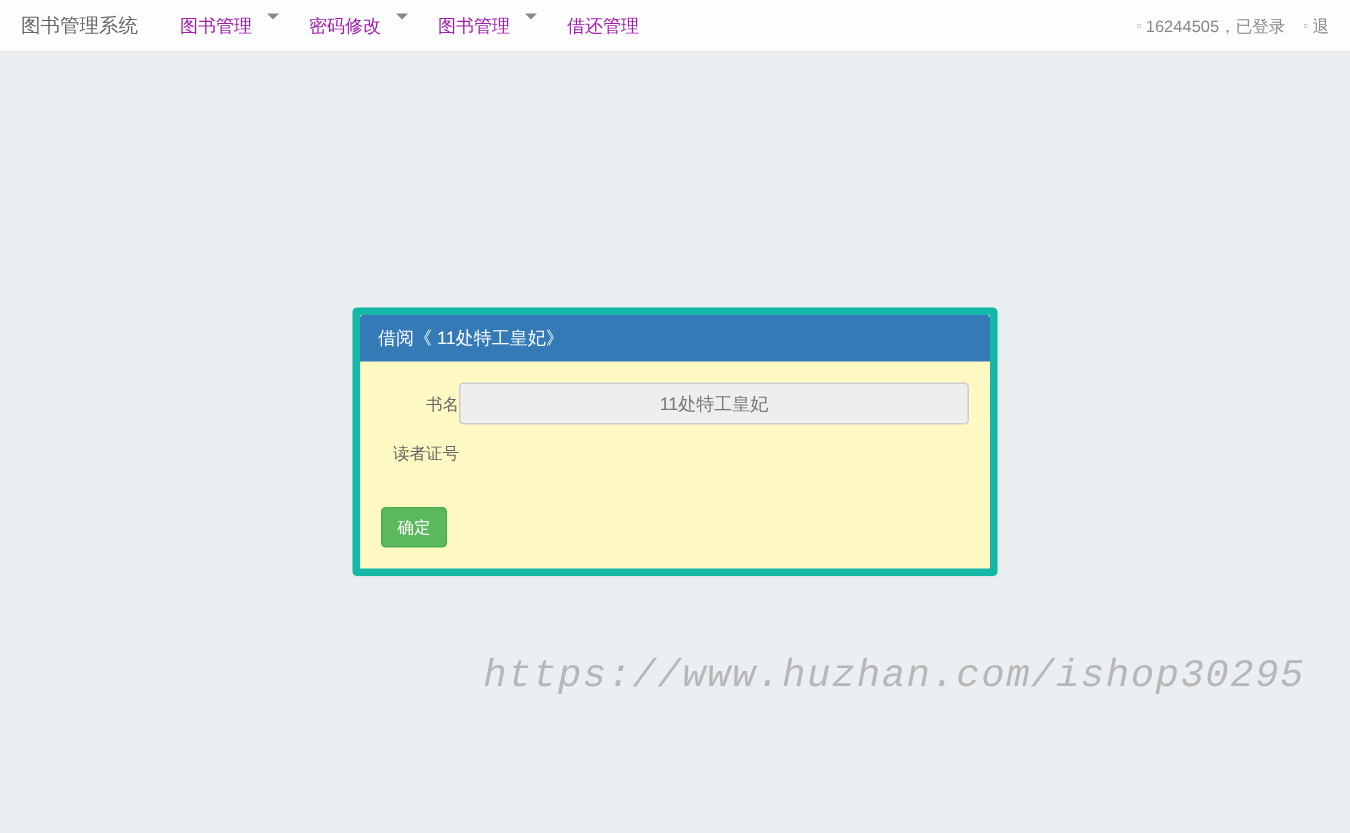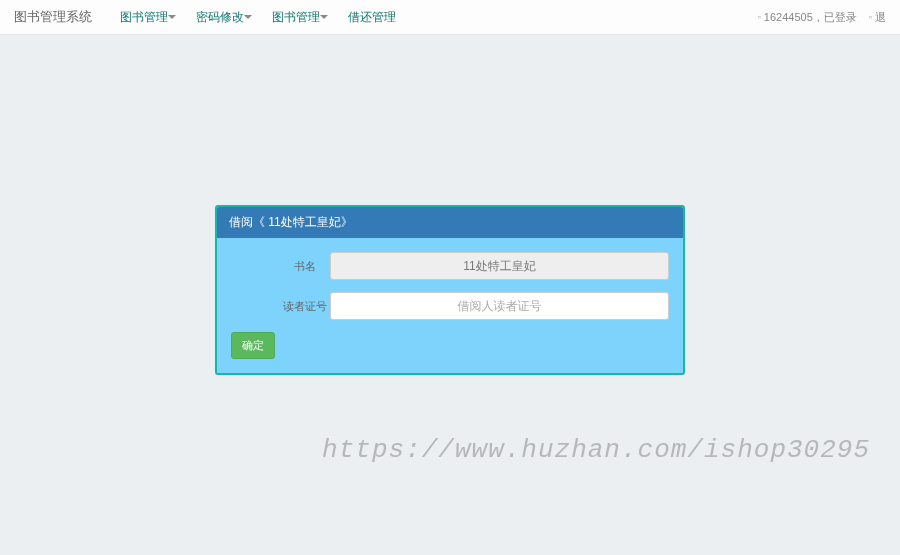--- a/index.html
+++ b/index.html
@@ -24,48 +24,47 @@
       color: #777;
     }
     .brand {
       color: #666;
       font-size: 13px;
       margin-right: 28px;
       text-decoration: none;
     }
     .nav-links { display: flex; gap: 20px; align-items: center; }
     .nav-link {
-      color: #0f766e;
+      color: #a21caf;
       text-decoration: none;
       display: inline-flex;
-      align-items: center;
-      gap: 0;
+      gap: 10px;
       cursor: pointer;
     }
     .caret {
       display: inline-block;
       width: 0; height: 0;
       border-left: 4px solid transparent;
       border-right: 4px solid transparent;
       border-top: 4px solid #888;
     }
     .nav-right {
       margin-left: auto;
       display: flex;
       gap: 12px;
       color: #888;
       font-size: 11px;
     }
     .nav-right span { display: inline-flex; align-items: center; gap: 3px; }
     .icon-box { font-size: 9px; color: #aaa; }
     .panel {
-      width: 470px;
+      width: 430px;
       margin: 170px auto 0;
-      background: #7dd3fc;
-      border: 2px solid #14b8a6;
+      background: #fef9c3;
+      border: 5px solid #14b8a6;
       border-radius: 3px;
       box-shadow: 0 1px 2px rgba(0,0,0,0.04);
     }
     .panel-heading {
       background: #337ab7;
       color: #fff;
       padding: 7px 12px;
       font-size: 12px;
       border-top-left-radius: 2px;
       border-top-right-radius: 2px;
@@ -73,23 +72,22 @@
     .panel-body { padding: 14px; }
     .form-row {
       display: flex;
       align-items: center;
       margin-bottom: 12px;
     }
     .form-label {
       width: 52px;
       font-size: 11px;
       color: #666;
-      text-align: center;
+      text-align: right;
       padding-left: 2px;
-      margin-left: 47px;
     }
     .form-control {
       flex: 1;
       height: 28px;
       padding: 4px 10px;
       font-size: 12px;
       border: 1px solid #ccc;
       border-radius: 3px;
       color: #555;
       background: #fff;
@@ -101,21 +99,21 @@
     }
     .form-control::placeholder { color: #aaa; }
     .btn-submit {
       background: #5cb85c;
       border: 1px solid #4cae4c;
       color: #fff;
       font-size: 11px;
       padding: 5px 10px;
       border-radius: 3px;
       cursor: pointer;
-      margin-top: 0;
+      margin-top: 16px;
     }
     .watermark {
       position: absolute;
       bottom: 90px;
       right: 30px;
       font-family: "Courier New", monospace;
       font-style: italic;
       font-size: 26px;
       color: rgba(80,80,80,0.35);
       letter-spacing: 1px;
@@ -160,19 +158,18 @@
 
 <div class="panel">
   <div class="panel-heading">借阅《 11处特工皇妃》</div>
   <div class="panel-body">
     <div class="form-row">
       <div class="form-label">书名</div>
       <input class="form-control" readonly="" value="11处特工皇妃" style="">
     </div>
     <div class="form-row">
       <div class="form-label">读者证号</div>
-      <input class="form-control" type="text" placeholder="借阅人读者证号" style="">
     </div>
     <button class="btn-submit">确定</button>
   </div>
 </div>
 
 <div class="watermark">https://www.huzhan.com/ishop30295</div>
 
 </body></html>

